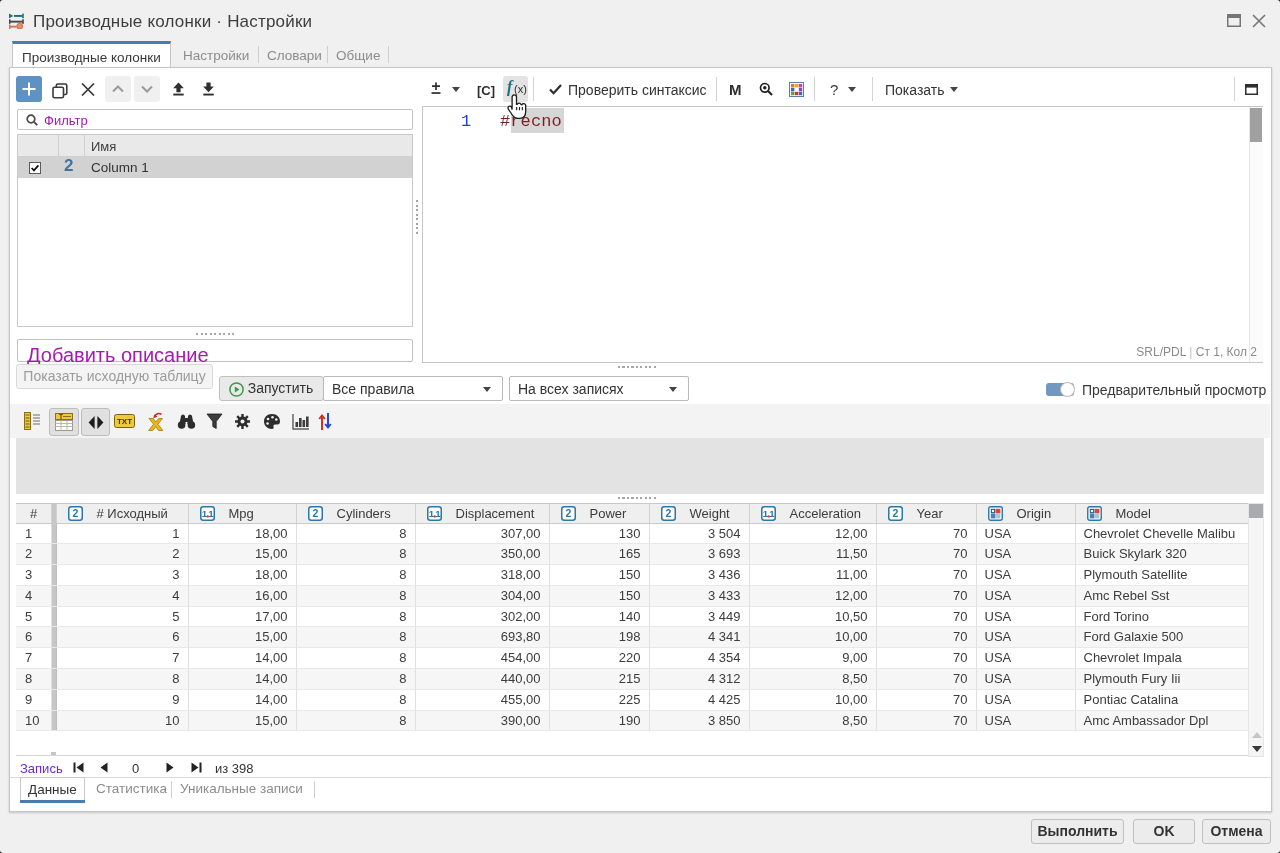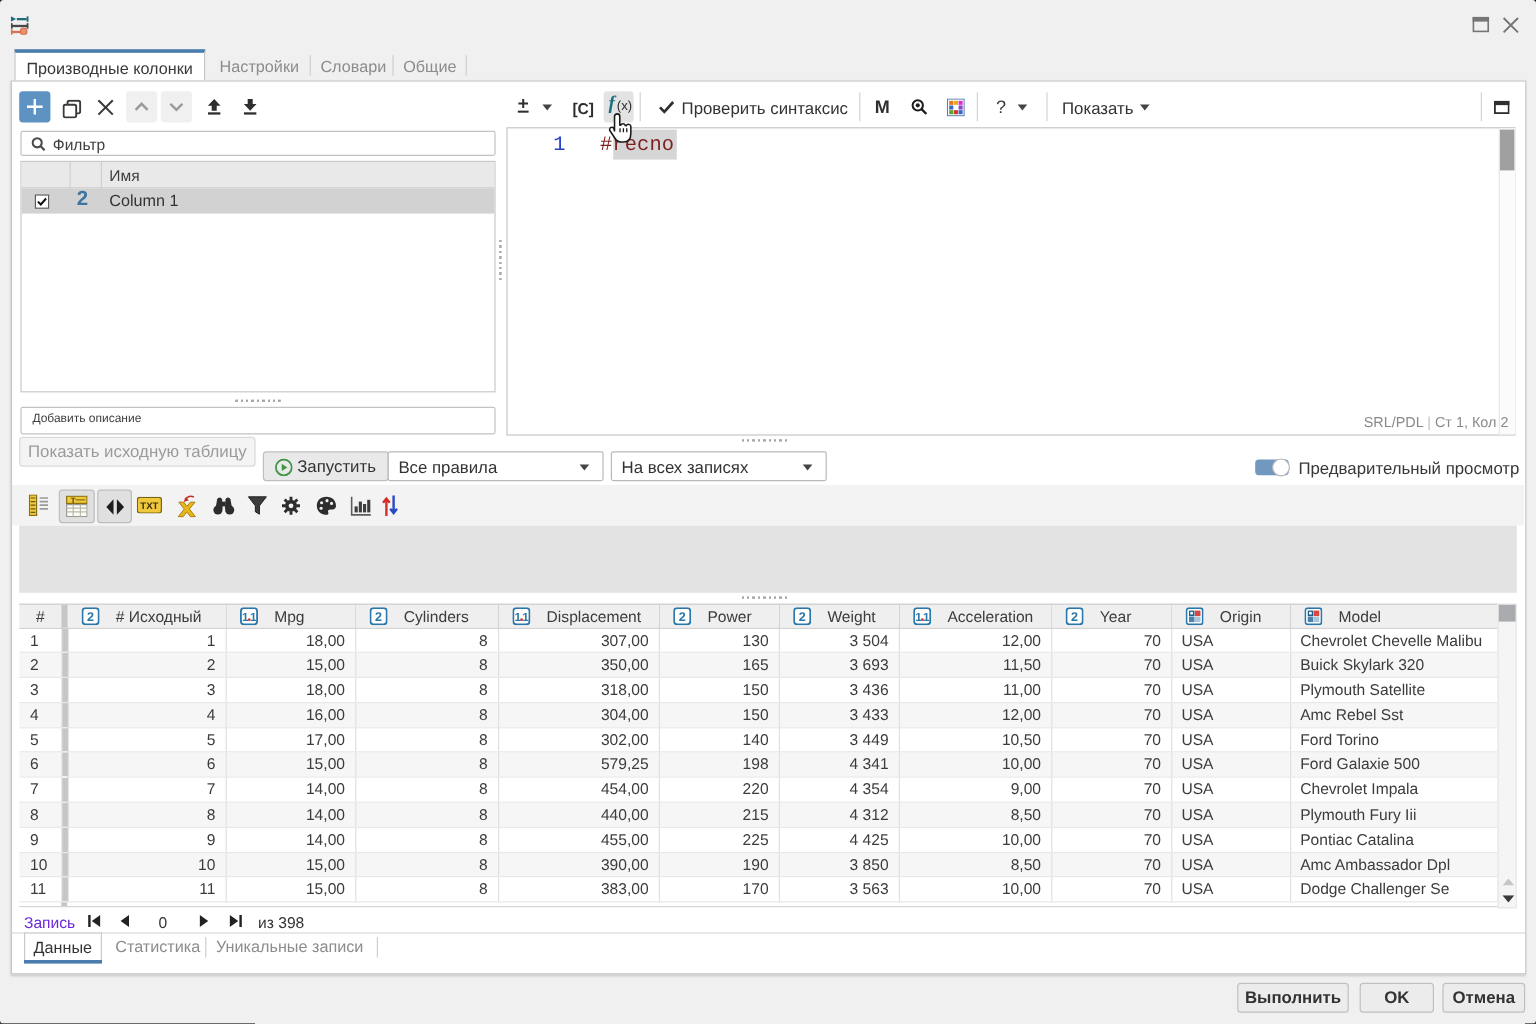--- a/index.html
+++ b/index.html
@@ -17,21 +17,21 @@
      border:1px solid #c6c6c6;border-bottom:none;border-top:3px solid #4a7dad;}
   #tab-active span{position:absolute;left:9px;top:6px;font-size:13.5px;color:#383838;}
   
   #panel{left:9px;top:67px;width:1263px;height:745px;background:#fff;border:1px solid #c6c6c6;
      box-shadow:0 1px 2px rgba(0,0,0,0.18);}
   
   .tbsep{width:1px;background:#d4d4d4;}
   .icbox{border-radius:3px;}
   
   .input{background:#fff;border:1px solid #c2c2c2;border-radius:2px;}
-  .placeholder{color:#404040;}
+  .placeholder{color:#a21caf;}
   
   #list{left:17px;top:134px;width:396px;height:193px;border:1px solid #c9c9c9;background:#fff;}
   
   #editor{left:422px;top:106px;width:841px;height:257px;border:1px solid #c6c6c6;background:#fff;}
   .mono{font-family:"Liberation Mono",monospace;}
   
   .btn{background:#ececec;border:1px solid #c0c0c0;border-radius:3px;font-size:14px;color:#333;
       text-align:center;}
   .btn.disabled{color:#9b9b9b;background:#f4f4f4;border-color:#d9d9d9;}
   .select{background:#fff;border:1px solid #b9b9b9;border-radius:2px;font-size:14px;color:#333;}
@@ -62,20 +62,21 @@
     <path d="M0 0.6 L4.4 2.9 L0 5.2 Z" fill="#1e6b7a"></path>
     <rect x="5" y="2" width="8.2" height="1.9" fill="#1e6b7a"></rect>
     <rect x="13.2" y="0.6" width="1.6" height="4.6" fill="#1e6b7a"></rect>
     <rect x="0" y="6.3" width="1.5" height="4.6" fill="#474747"></rect>
     <rect x="0.8" y="7.7" width="13" height="1.9" fill="#474747"></rect>
     <rect x="13.2" y="6.3" width="1.6" height="4.6" fill="#474747"></rect>
     <rect x="0" y="11.4" width="1.5" height="4.6" fill="#d4714e"></rect>
     <rect x="0.8" y="12.7" width="7" height="1.9" fill="#d4714e"></rect>
     <circle cx="10.7" cy="13.2" r="2.7" fill="#e8916b" stroke="#d4714e" stroke-width="1.1"></circle>
   </svg>
+  <div class="abs" id="title-text">Производные колонки · Настройки</div>
   <svg class="abs winbtn" style="left:1227px;top:14px" width="14" height="13" viewBox="0 0 14 13">
     <rect x="0.75" y="0.75" width="12.5" height="11.5" fill="none" stroke="#757575" stroke-width="1.5"></rect>
     <rect x="0" y="0" width="14" height="4" fill="#757575"></rect>
   </svg>
   <svg class="abs winbtn" style="left:1252px;top:14px" width="14" height="14" viewBox="0 0 14 14">
     <path d="M1 1 L13 13 M13 1 L1 13" stroke="#757575" stroke-width="1.6"></path>
   </svg>
 
   <div class="abs" id="tab-active">
       <span>Производные колонки</span>
@@ -184,21 +185,21 @@
         <svg style="display:block" width="10" height="10" viewBox="0 0 10 10">
             <path d="M1.6 5 L4 7.4 L8.4 2.4" fill="none" stroke="#111" stroke-width="1.7"></path>
           </svg>
       </div>
       <span style="position:absolute;left:46px;top:-1px;font-size:17px;font-weight:bold;color:#3f74a0;">2</span>
       <span style="position:absolute;left:73px;top:3px;font-size:13.5px;color:#333;">Column 1</span>
     </div>
   </div>
   <div class="abs hdots" style="left:196px;top:333px;width:38px;"></div>
   <div class="abs input" style="left:17px;top:339px;width:396px;height:23px;">
-    <span class="placeholder" style="position:absolute;left:9px;top:4px;font-size:10px;">Добавить описание</span>
+    <span class="placeholder" style="position:absolute;left:9px;top:4px;font-size:20px;">Добавить описание</span>
   </div>
   <div class="abs vdots" style="left:416px;top:200px;height:34px;"></div>
 
   <div class="abs" id="editor">
     <div class="mono" style="position:absolute;left:38px;top:5px;width:10px;font-size:17px;color:#2742c4;text-align:right;">1</div>
     <div style="position:absolute;left:88px;top:1px;width:53px;height:25px;background:#d6d6d6;"></div>
     <div class="mono" style="position:absolute;left:77px;top:5px;font-size:17px;color:#7e1f1f;letter-spacing:0.1px;">#recno</div>
     <div style="position:absolute;left:826px;top:0;width:14px;height:255px;background:#fbfbfb;border-left:1px solid #e6e6e6;"></div>
     <div style="position:absolute;left:827px;top:1px;width:12px;height:34px;background:#a0a0a0;"></div>
     <div style="position:absolute;right:5px;bottom:3px;font-size:12px;color:#8a8a8a;">SRL/PDL <span style="color:#c0c0c0">|</span> Ст 1, Кол 2</div>
@@ -488,21 +489,21 @@
 <td class="tr2">70</td>
 <td class="tl">USA</td>
 <td class="tl">Ford Torino</td>
 </tr>
 <tr class="alt">
             <td class="c0">6</td>
             <td class="strip"></td>
 <td class="tr2">6</td>
 <td class="tr2">15,00</td>
 <td class="tr2">8</td>
-<td class="tr2">579,25</td>
+<td class="tr2">693,80</td>
 <td class="tr2">198</td>
 <td class="tr2">4 341</td>
 <td class="tr2">10,00</td>
 <td class="tr2">70</td>
 <td class="tl">USA</td>
 <td class="tl">Ford Galaxie 500</td>
 </tr>
 <tr>
             <td class="c0">7</td>
             <td class="strip"></td>
@@ -551,34 +552,20 @@
 <td class="tr2">10</td>
 <td class="tr2">15,00</td>
 <td class="tr2">8</td>
 <td class="tr2">390,00</td>
 <td class="tr2">190</td>
 <td class="tr2">3 850</td>
 <td class="tr2">8,50</td>
 <td class="tr2">70</td>
 <td class="tl">USA</td>
 <td class="tl">Amc Ambassador Dpl</td>
-</tr>
-<tr>
-            <td class="c0">11</td>
-            <td class="strip"></td>
-<td class="tr2">11</td>
-<td class="tr2">15,00</td>
-<td class="tr2">8</td>
-<td class="tr2">383,00</td>
-<td class="tr2">170</td>
-<td class="tr2">3 563</td>
-<td class="tr2">10,00</td>
-<td class="tr2">70</td>
-<td class="tl">USA</td>
-<td class="tl">Dodge Challenger Se</td>
 </tr>
 </tbody>
       </table>
     <div style="position:absolute;left:35px;top:248px;width:5px;height:4px;background:#c6c6c8;"></div>
   </div>
   <div class="abs" style="left:1248px;top:503px;width:16px;height:254px;background:#f5f5f5;border:1px solid #e6e6e6;"></div>
   <div class="abs" style="left:1249px;top:504px;width:14px;height:14px;background:#a9abae;"></div>
   <svg class="abs" style="left:1252px;top:732px" width="10" height="6" viewBox="0 0 10 6">
       <path d="M5 0 L10 6 L0 6 Z" fill="#c6c6c6"></path>
     </svg>

